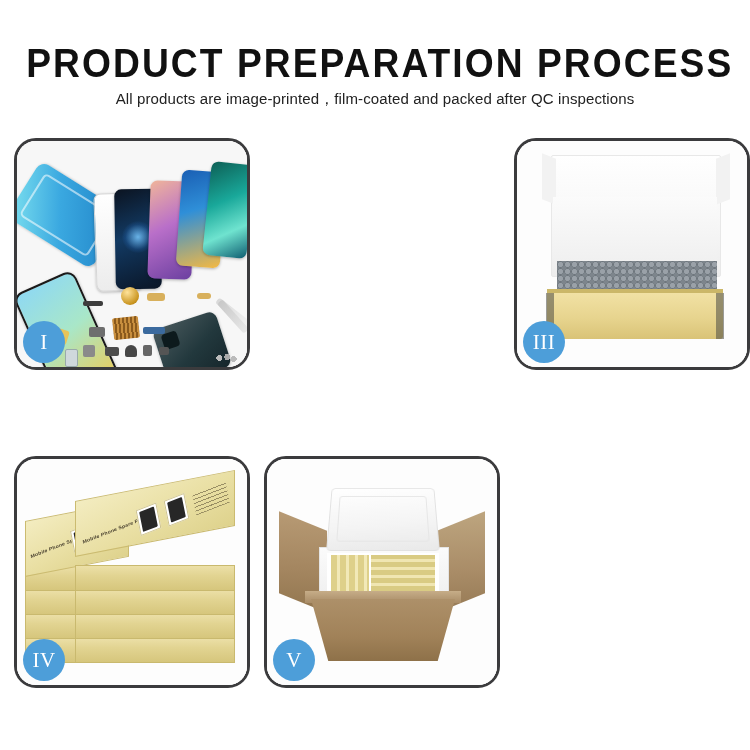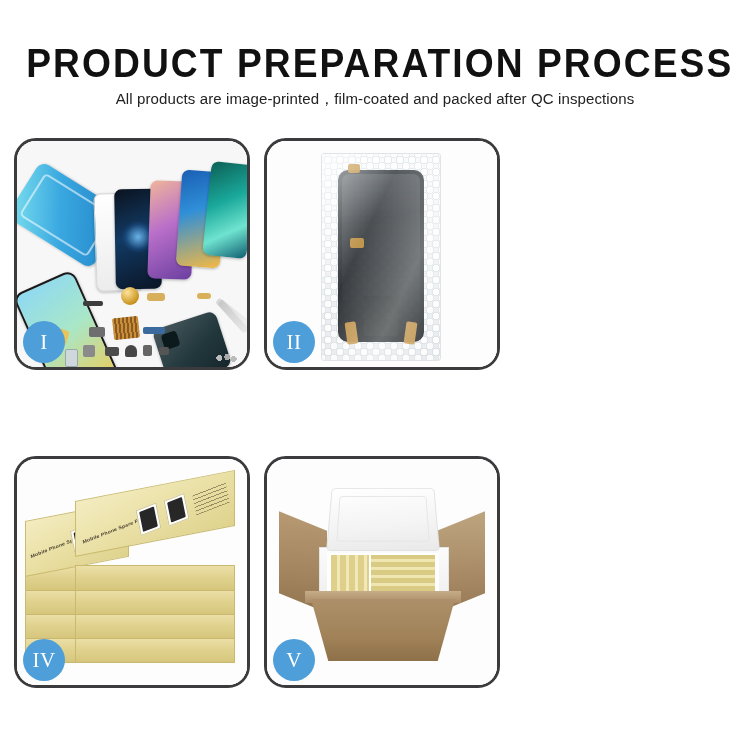--- a/index.html
+++ b/index.html
@@ -379,38 +379,33 @@
         <div class="part pt11"></div>
         <div class="part pt12"></div>
         <div class="tweez"></div>
         <div class="tweez2"></div>
         <div class="screws"></div>
       </div>
     </div>
     <div class="badge">I</div>
   </div>
 
-  <div class="panel p2">
+
+  <div class="panel p3">
     <div class="inner">
-      <div class="bw-wrap">
-        <div class="bw-bag">
-          <div class="bw-screen">
-            <div class="bw-flex"></div>
-          </div>
-          <div class="bw-tape bw-t1"></div>
-          <div class="bw-tape bw-t2"></div>
-          <div class="bw-tape bw-t3"></div>
-          <div class="bw-tape bw-t4"></div>
-          <div class="bw-sheen"></div>
-        </div>
+      <div class="b3">
+        <div class="b3-lid"></div>
+        <div class="b3-foam-top"></div>
+        <div class="b3-grey"></div>
+        <div class="b3-rim"></div>
+        <div class="b3-front"></div>
       </div>
     </div>
-    <div class="badge">II</div>
+    <div class="badge">III</div>
   </div>
-
 
   <div class="panel p4">
     <div class="inner">
       <div class="b4">
 
         <div class="stackL">
           <div class="bx" style="top:116px"></div>
           <div class="bx" style="top:92px"></div>
           <div class="bx" style="top:68px"></div>
           <div class="bx" style="top:44px"></div>

